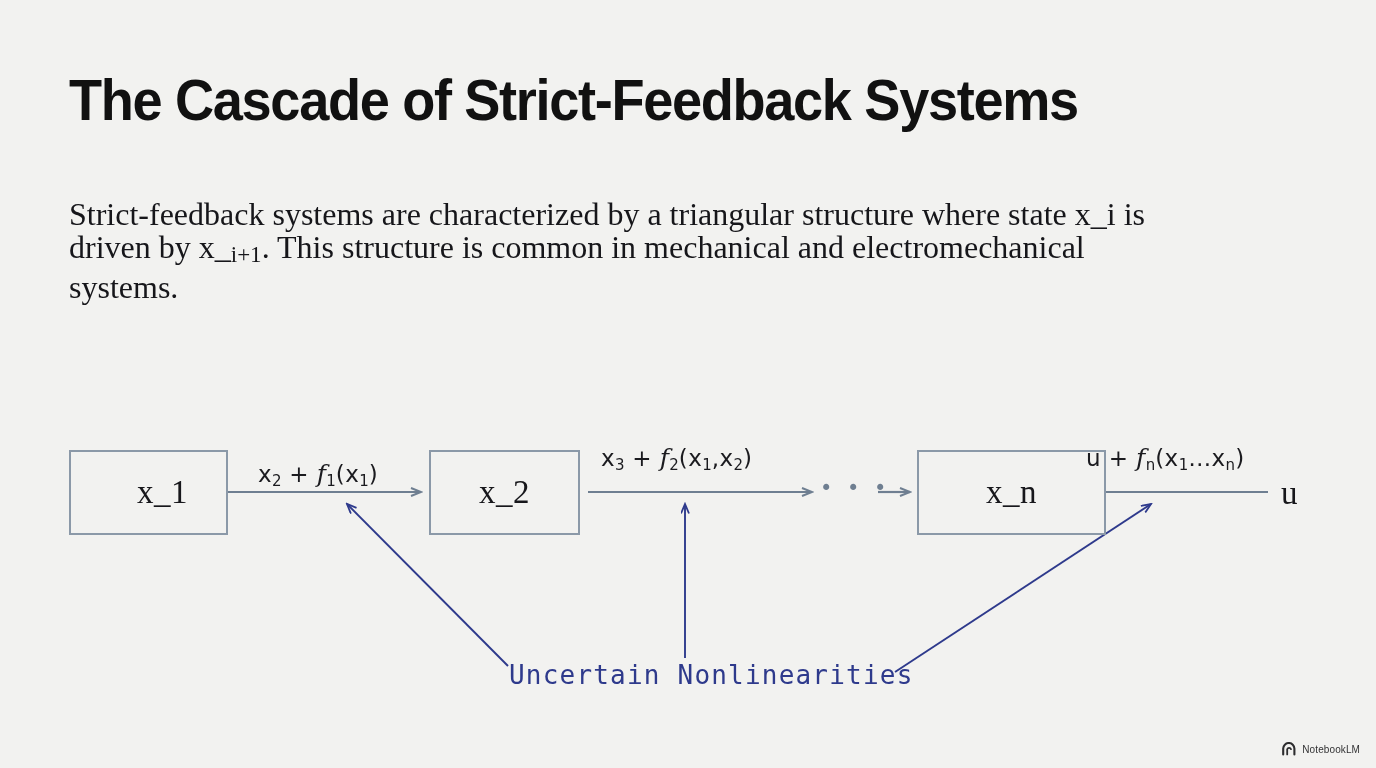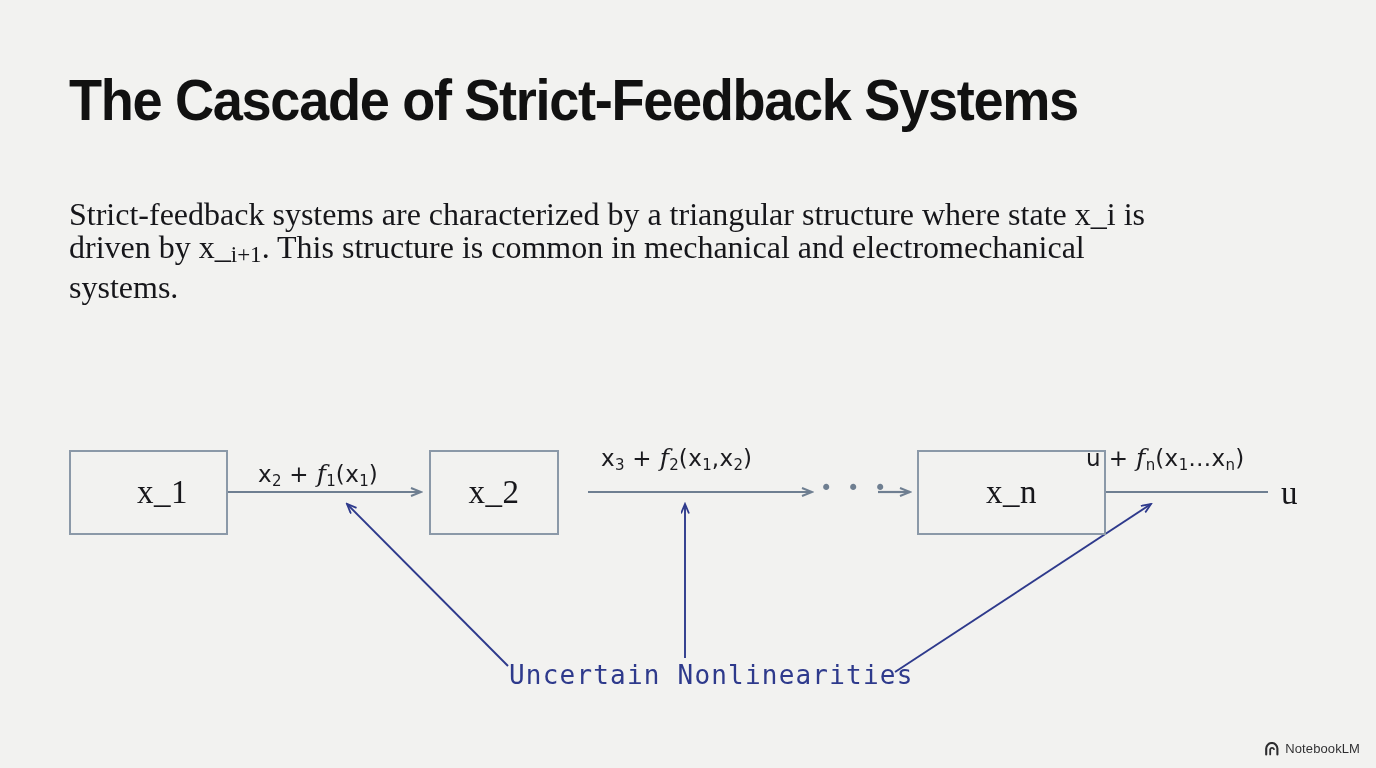--- a/index.html
+++ b/index.html
@@ -101,21 +101,21 @@
 
   
   #watermark {
     position:absolute;
     right:16px; bottom:12px;
     display:flex; align-items:center; gap:5px;
     opacity:0.92;
   }
   #watermark .wm-text {
     font-family:"Liberation Sans", sans-serif;
-    font-size:13px;
+    font-size:10px;
     font-weight:500;
     color:#1d1d1f;
     letter-spacing:0.1px;
   }
 </style>
 </head>
 <body>
 
 <div id="slide">
 
@@ -149,21 +149,21 @@
       <line x1="508" y1="266" x2="347" y2="104" stroke="#2e3a8c" stroke-width="1.9" marker-end="url(#nav)"></line>
 
       <line x1="685" y1="258" x2="685" y2="104" stroke="#2e3a8c" stroke-width="1.9" marker-end="url(#nav)"></line>
 
       <line x1="895" y1="272" x2="1151" y2="104" stroke="#2e3a8c" stroke-width="1.9" marker-end="url(#nav)"></line>
     </svg>
 
     <div class="state-box" style="left:69px; top:50px; width:159px; height:85px;padding-left:28px;">
       <span>x_1</span>
     </div>
-    <div class="state-box" style="left:429px; top:50px; width:130px; height:85px;">
+    <div class="state-box" style="left:429px; top:50px; width:151px; height:85px;">
       <span>x_2</span>
     </div>
     <div class="state-box" style="left:917px; top:50px; width:189px; height:85px;">
       <span>x_n</span>
     </div>
 
     <div class="edge-label" style="left:820px; top:76px; font-size:21px; color:#6f7f91; letter-spacing:4px;">• • •</div>
 
     <div class="edge-label" style="left:258px; top:43px;margin-top:16px;"><span>x</span><sub>2</sub> + <i>f</i><sub>1</sub><span>(x</span><sub>1</sub><span>)</span></div>
 

